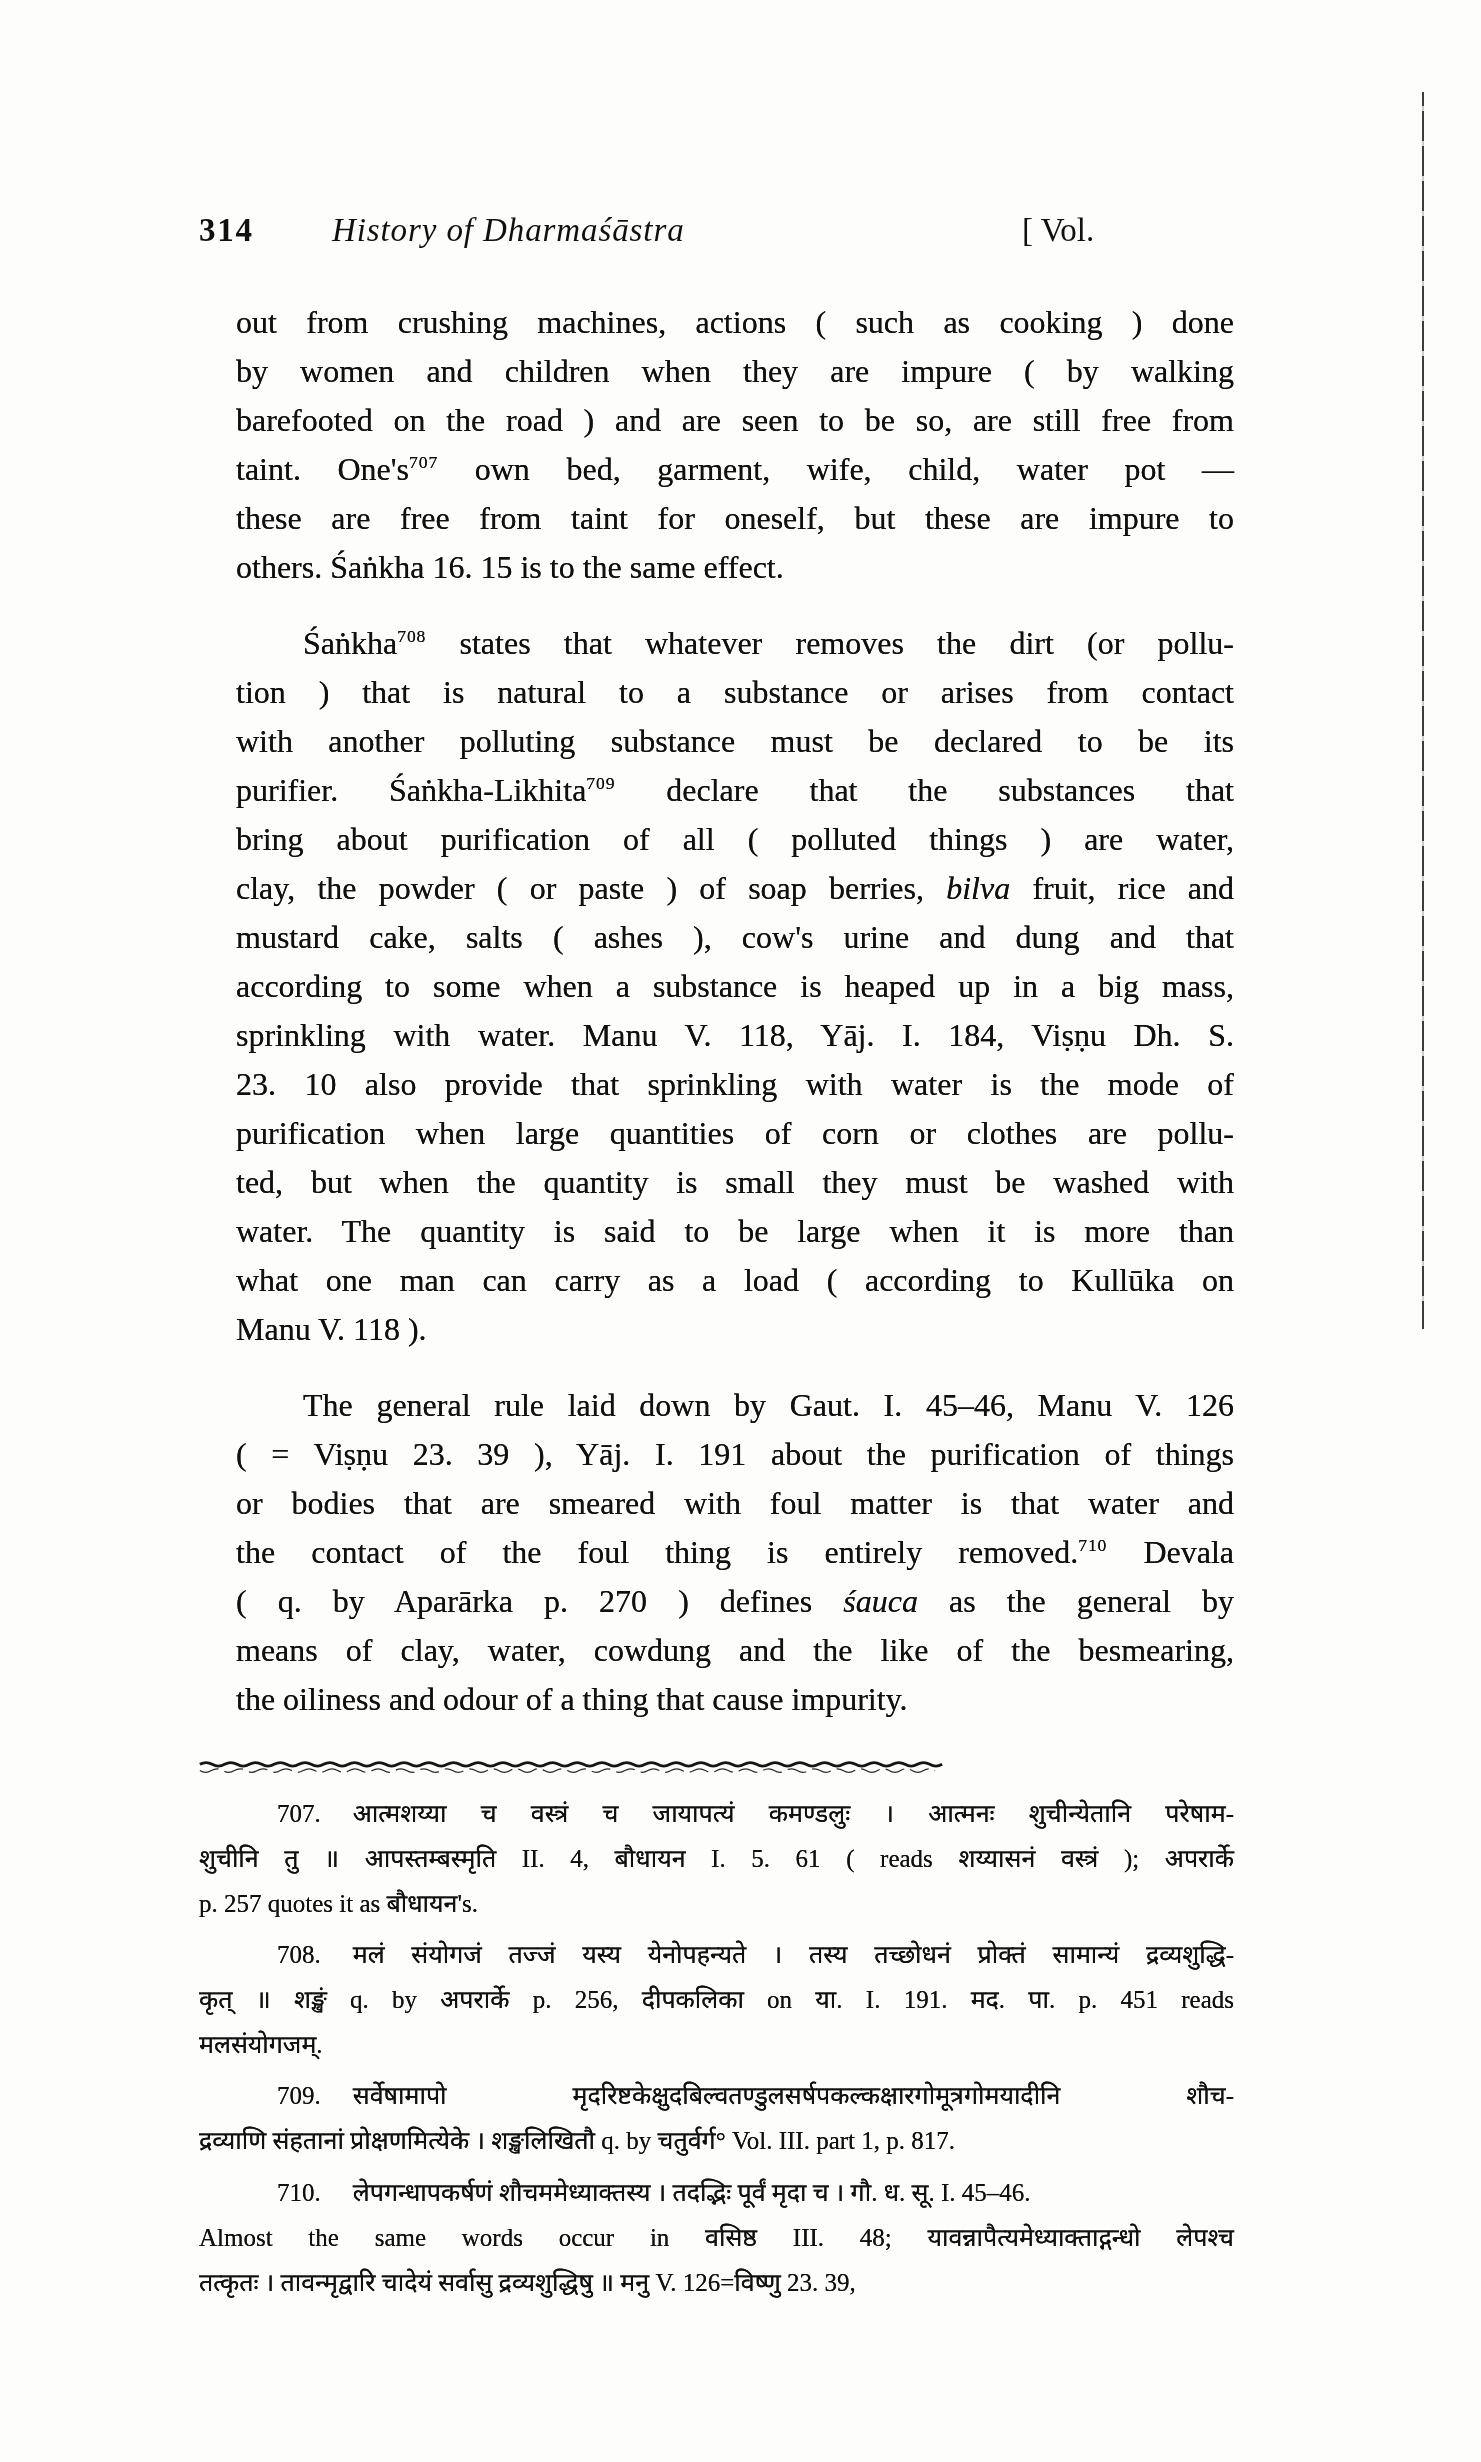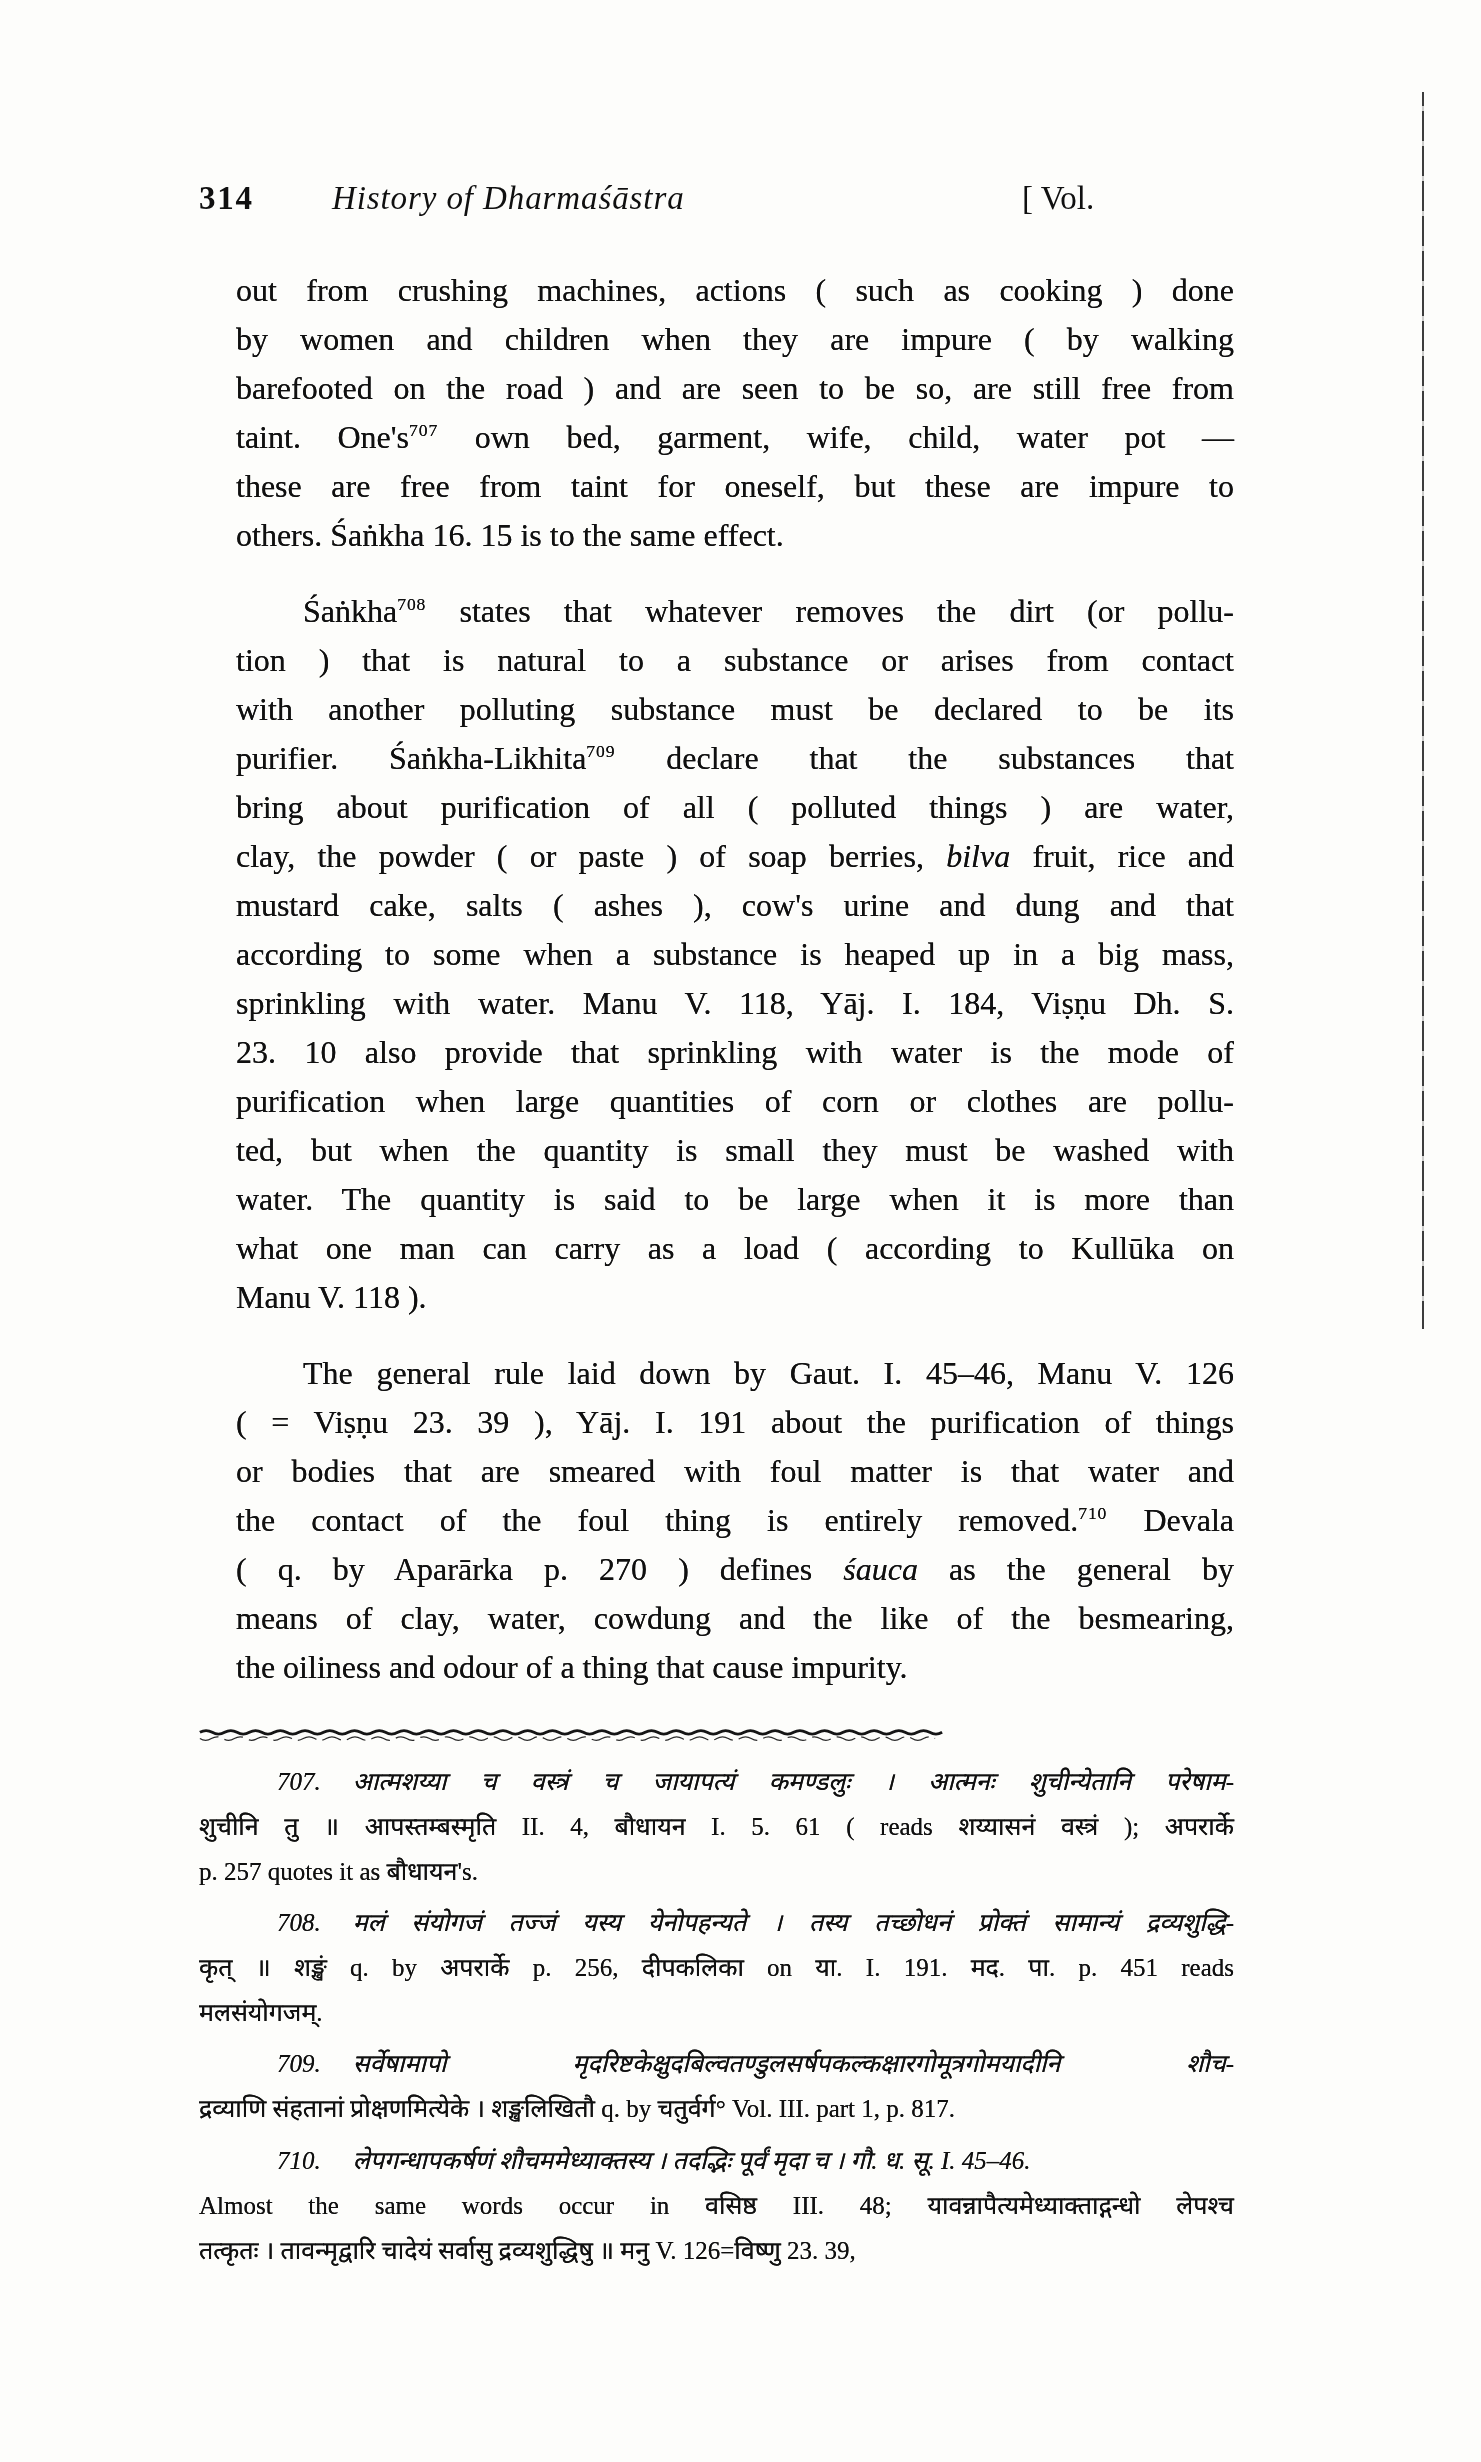--- a/index.html
+++ b/index.html
@@ -7,39 +7,39 @@
     width:1482px;height:2462px;position:relative;
     background:#fdfdfb;color:#101010;
     font-family:"Liberation Serif","DejaVu Sans",serif;
     overflow:hidden;
   }
   .page-edge-line{
     position:absolute;left:1422px;top:92px;width:1.8px;height:1237px;
     background:repeating-linear-gradient(to bottom,#1b1b1b 0 14px,rgba(27,27,27,.25) 14px 19.4px,#1b1b1b 19.4px 35px);
     opacity:.85;
   }
-  .content{position:absolute;left:199px;top:180px;width:1035px;}
+  .content{position:absolute;left:199px;top:212px;width:1035px;}
   .header{display:flex;align-items:baseline;font-size:33px;}
   .header .pageno{width:133px;font-weight:bold;letter-spacing:1.8px;}
   .header .title{flex:1;font-style:italic;letter-spacing:0.9px;}
   .header .vol{width:212px;text-align:left;}
   .main{margin-top:49px;font-size:32px;line-height:49px;
         text-shadow:0 0 0.5px rgba(0,0,0,.85);}
   .para{margin-top:27px;margin-left:37px;}
   .para:first-child{margin-top:0;}
   .tline{text-align:justify;text-align-last:justify;}
   .tline.nj{text-align:left;text-align-last:left;}
   .tline.ind{text-indent:67px;}
   .i{font-style:italic;}
   .sup{vertical-align:super;font-size:0.55em;letter-spacing:0.9px;line-height:0;}
   .num{margin-right:32px;}
   .separator{margin:35px 0 16px 0;display:block;}
   .footnotes{font-size:25px;line-height:45px;text-shadow:0 0 0.4px rgba(0,0,0,.85);}
   .footnote{margin-top:6.2px;}
-  .footnote .tline.find{text-indent:78px;font-style:italic;}
+  .footnote .tline.find{text-indent:78px;}
 </style>
 </head>
 <body>
 
 <div class="page-edge-line"></div>
 
 <div class="content">
   <div class="header">
     <span class="pageno">314</span>
     <span class="title">History of Dharmaśāstra</span>

